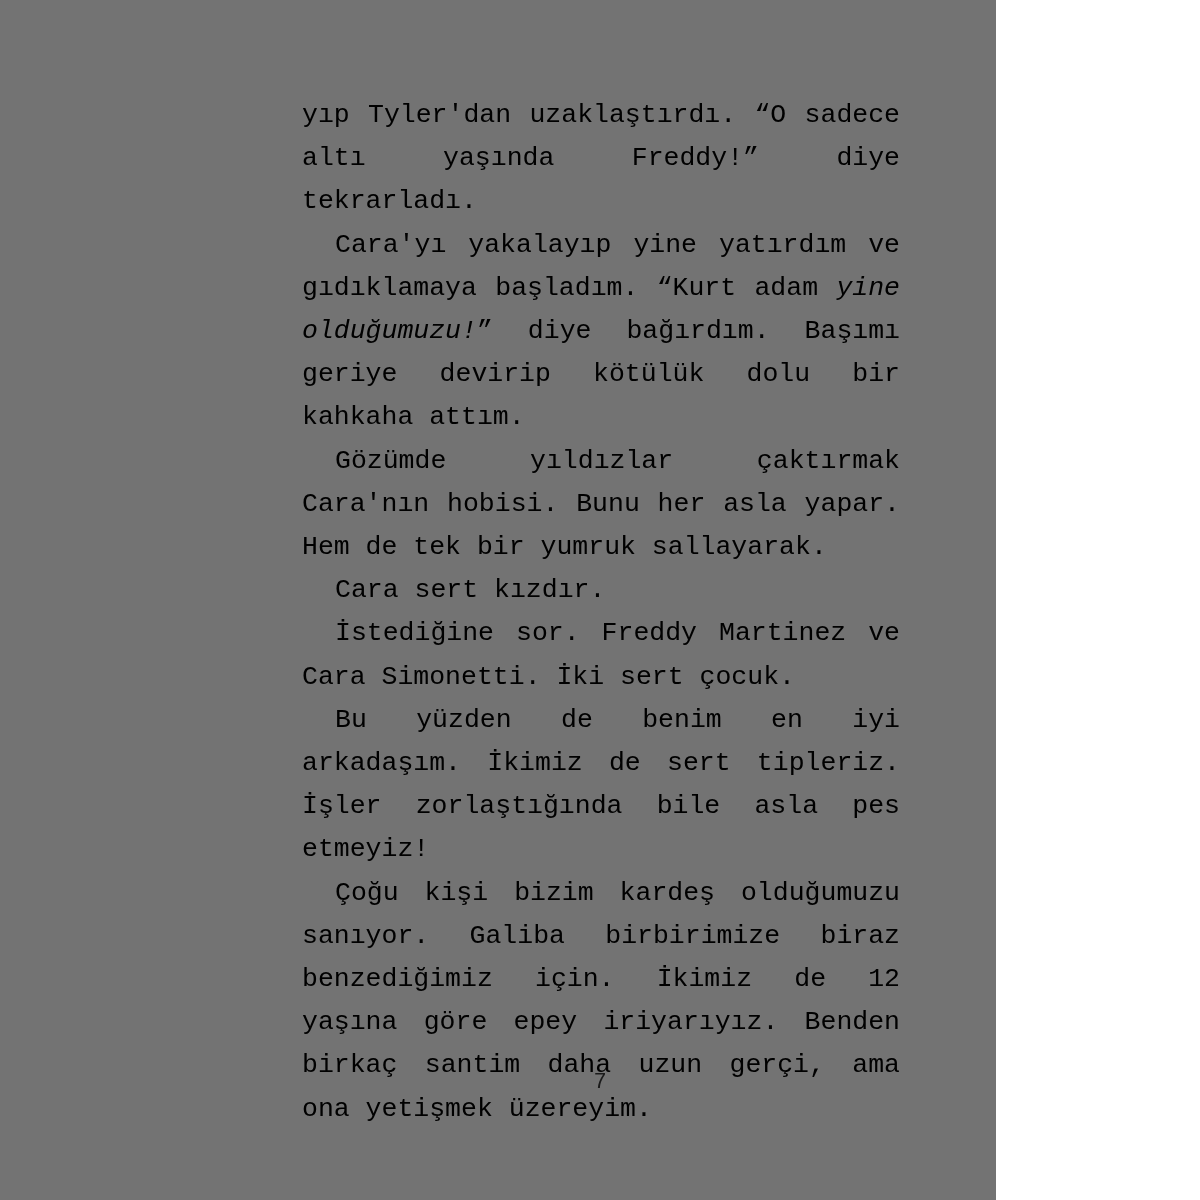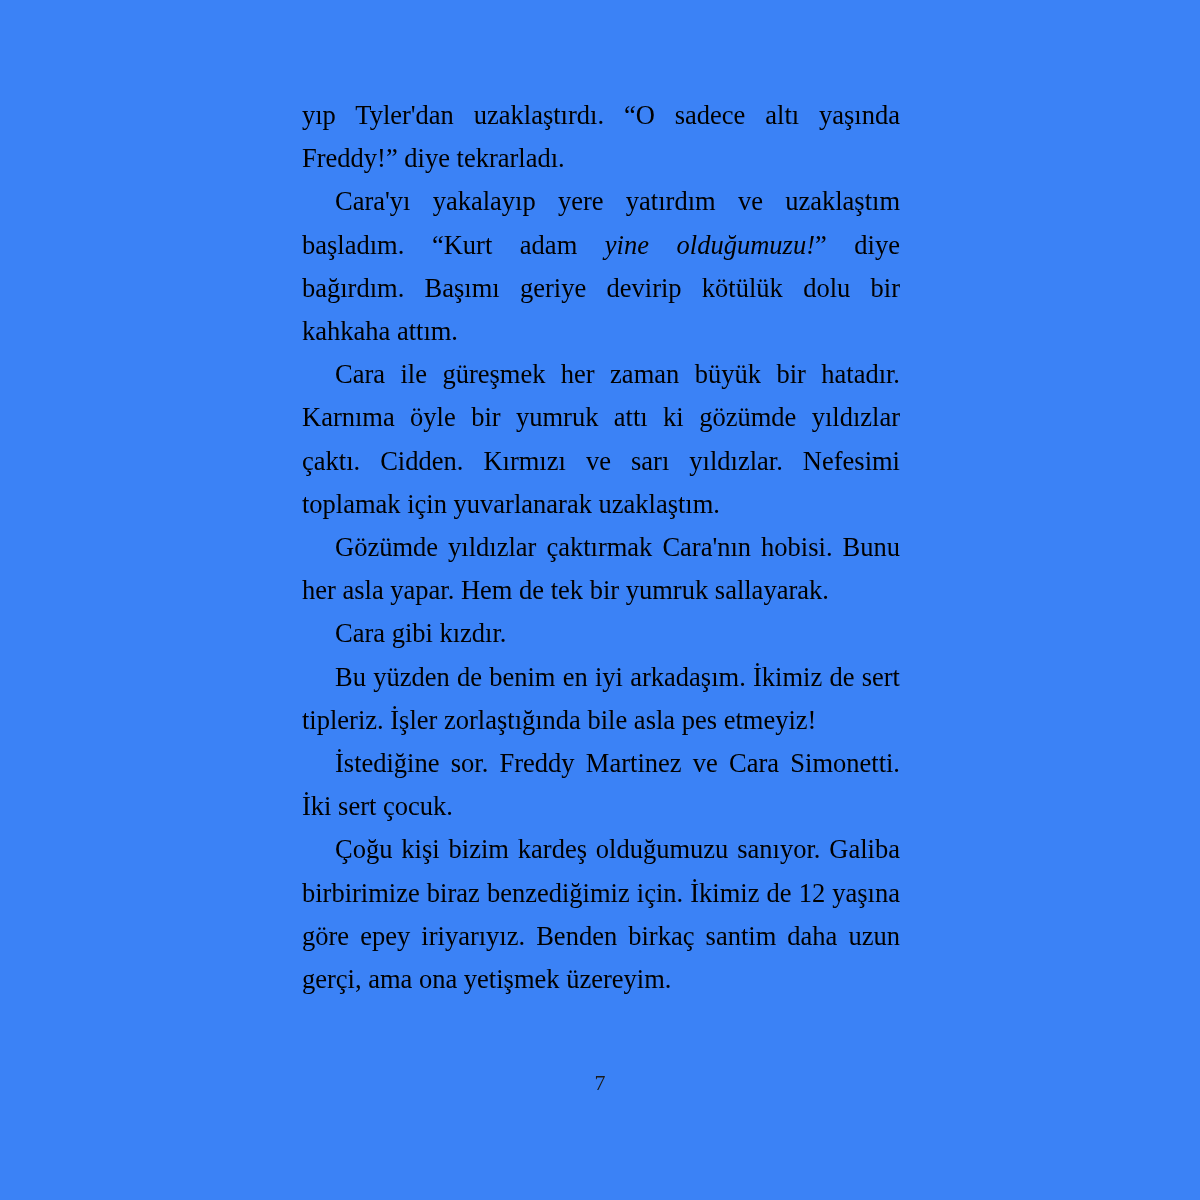--- a/index.html
+++ b/index.html
@@ -9,24 +9,25 @@
   }
   body {
     width: 1200px;
     height: 1200px;
     font-family: "Liberation Serif", "DejaVu Serif", serif;
     color: #000000;
     -webkit-font-smoothing: antialiased;
   }
   .page {
     position: relative;
-    width: 1200px;
+    width: 996px;
     height: 1200px;
-    background: #3b82f6;
+    background: #737373;
     overflow: hidden;
+    font-family: Liberation Mono, monospace;
   }
   .text-block {
     position: absolute;
     left: 302px;
     top: 94px;
     width: 598px;
   }
   .para {
     margin: 0;
     font-size: 26.5px;
@@ -56,32 +57,31 @@
 </style>
 </head>
 <body>
 
 <div class="page">
 
   <div class="text-block">
 
     <p class="para no-indent">yıp Tyler'dan uzaklaştırdı. “O sadece altı yaşında Freddy!” diye tekrarladı.</p>
 
-    <p class="para"><span>Cara'yı yakalayıp yere yatırdım ve uzaklaştım başladım. “Kurt adam </span><em>yine olduğumuzu!</em><span>” diye bağırdım. Başımı geriye devirip kötülük dolu bir kahkaha attım.</span></p>
+    <p class="para"><span>Cara'yı yakalayıp yine yatırdım ve gıdıklamaya başladım. “Kurt adam </span><em>yine olduğumuzu!</em><span>” diye bağırdım. Başımı geriye devirip kötülük dolu bir kahkaha attım.</span></p>
 
-    <p class="para">Cara ile güreşmek her zaman büyük bir hatadır. Karnıma öyle bir yumruk attı ki gözümde yıldızlar çaktı. Cidden. Kırmızı ve sarı yıldızlar. Nefesimi toplamak için yuvarlanarak uzaklaştım.</p>
 
 
     <p class="para">Gözümde yıldızlar çaktırmak Cara'nın hobisi. Bunu her asla yapar. Hem de tek bir yumruk sallayarak.</p>
 
-    <p class="para">Cara gibi kızdır.</p>
+    <p class="para">Cara sert kızdır.</p>
+
+    <p class="para">İstediğine sor. Freddy Martinez ve Cara Simonetti. İki sert çocuk.</p>
 
     <p class="para">Bu yüzden de benim en iyi arkadaşım. İkimiz de sert tipleriz. İşler zorlaştığında bile asla pes etmeyiz!</p>
-
-    <p class="para">İstediğine sor. Freddy Martinez ve Cara Simonetti. İki sert çocuk.</p>
 
     <p class="para">Çoğu kişi bizim kardeş olduğumuzu sanıyor. Galiba birbirimize biraz benzediğimiz için. İkimiz de 12 yaşına göre epey iriyarıyız. Benden birkaç santim daha uzun gerçi, ama ona yetişmek üzereyim.</p>
 
   </div>
 
   <div class="page-number">7</div>
 
 </div>
 
 </body></html>

